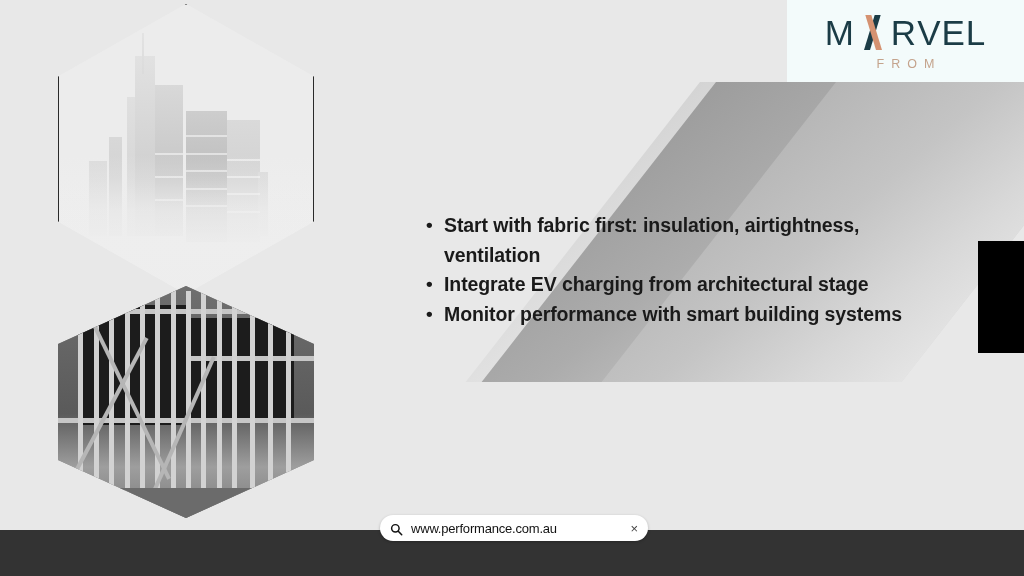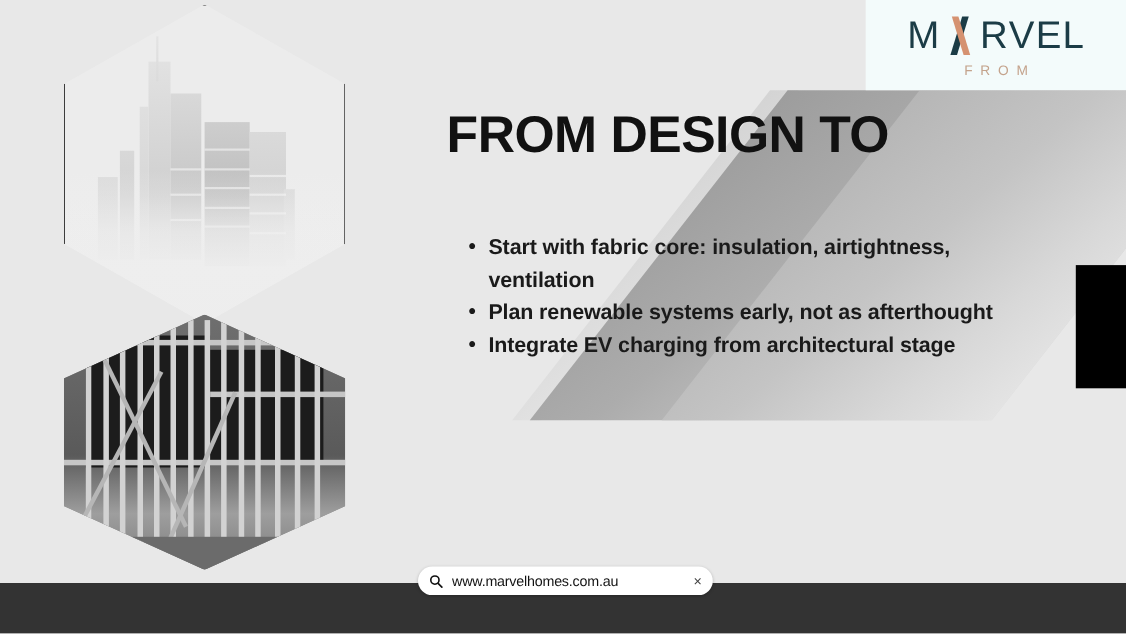--- a/index.html
+++ b/index.html
@@ -290,27 +290,26 @@
       <div class="stud" style="left:82%;"></div>
       <div class="stud" style="left:89%;"></div>
       <div class="brace" style="left:10%; top:10%; height:190px; transform:rotate(-26deg);"></div>
       <div class="brace" style="left:34%; top:22%; height:200px; transform:rotate(28deg);"></div>
       <div class="brace" style="left:60%; top:30%; height:150px; transform:rotate(24deg);"></div>
       <div class="ground"></div>
     </div>
   </div>
 
   <div id="headline">
-    <div class="hl-line">FROM DESIGN TO</div>
   </div>
 
   <ul id="bullets">
-    <li>Start with fabric core: insulation, airtightness, ventilation</li>
-    <li>Plan renewable systems early, not as afterthought</li>
+    <li>Start with fabric first: insulation, airtightness, ventilation</li>
     <li>Integrate EV charging from architectural stage</li>
+    <li>Monitor performance with smart building systems</li>
   </ul>
 
   <div id="logo-card">
     <div id="logo-word">
       <span class="lg-letter">M</span>
       <span id="logo-a">
         <span class="stroke s-left"></span>
         <span class="stroke s-right"></span>
       </span>
       <span class="lg-letter">R</span>
@@ -325,15 +324,15 @@
 
 <div id="bottom-bar"></div>
 
 <div id="url-pill">
   <span class="search-ico">
     <svg viewBox="0 0 16 16" width="13" height="13" aria-hidden="true">
       <circle cx="6.6" cy="6.6" r="4.6" fill="none" stroke="#111" stroke-width="1.8"></circle>
       <line x1="10.2" y1="10.2" x2="14.4" y2="14.4" stroke="#111" stroke-width="1.9" stroke-linecap="round"></line>
     </svg>
   </span>
-  <span id="url-text">www.marvelhomes.com.au</span>
+  <span id="url-text">www.performance.com.au</span>
   <span id="url-close">×</span>
 </div>
 
 </body></html>

